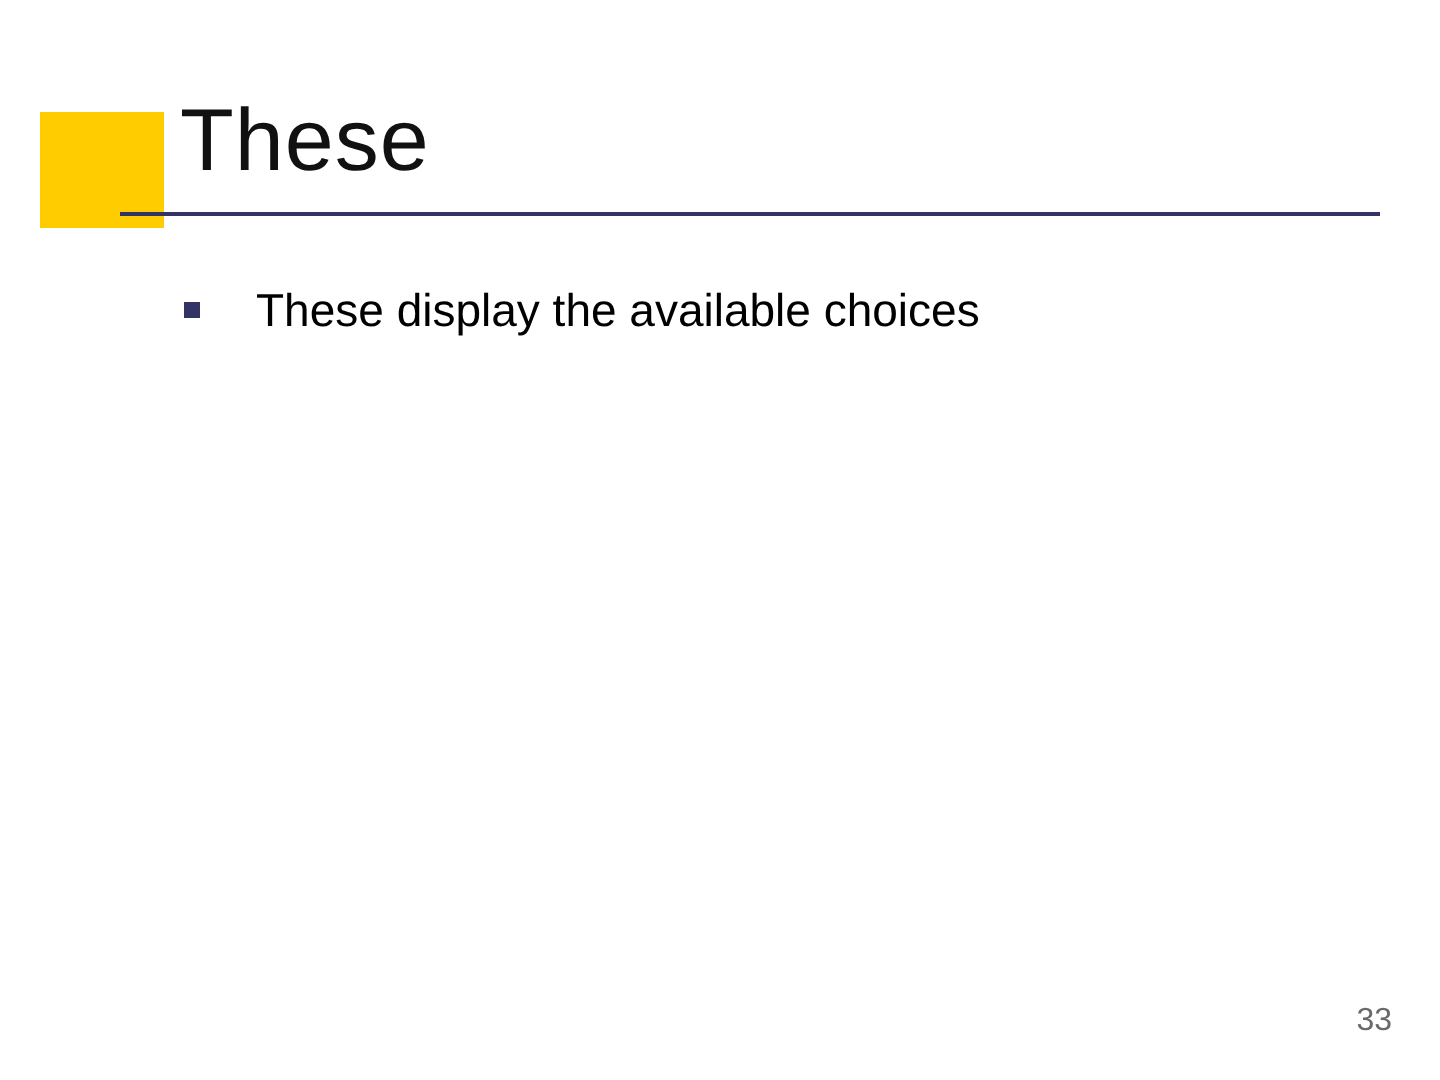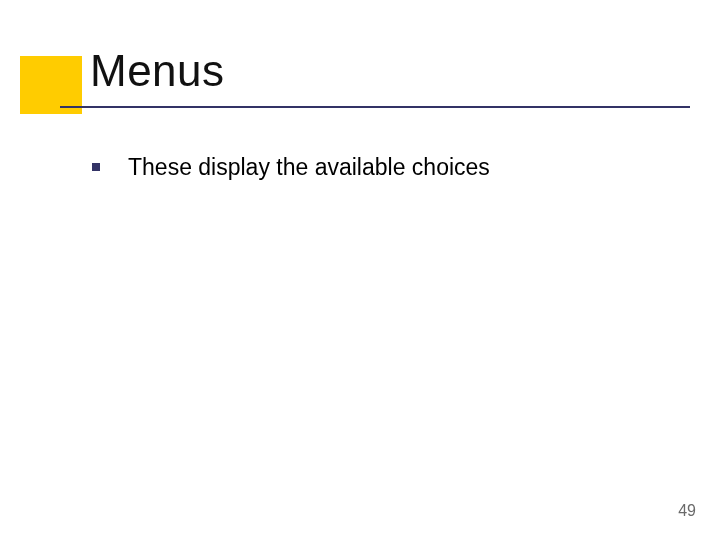--- a/index.html
+++ b/index.html
@@ -6,21 +6,21 @@
   html, body { width: 720px; height: 540px; background: #fff; font-family: Verdana, Geneva, sans-serif; color: #000; }
   .slide { position: relative; width: 720px; height: 540px; }
 
   
   .title-wrap { position: absolute; left: 20px; top: 46px; right: 30px; }
   .accent { position: absolute; left: 0; top: 10px; width: 62px; height: 58px; background: #ffcc00; }
   .title { position: relative; margin-left: 70px; font-size: 44px; font-weight: 400; letter-spacing: 0.5px; color: #111; }
   .underline { position: absolute; left: 40px; right: 0; top: 60px; height: 2px; background: #333366; }
 
   
-  .body { position: absolute; left: 92px; right: 38px; top: 152px; }
+  .body { position: absolute; left: 92px; right: 38px; top: 140px; }
   .body ul { list-style: none; }
   .body li { position: relative; padding-left: 36px; font-size: 23px; line-height: 1.32; margin-bottom: 6px; }
   .body li::before {
     content: "";
     position: absolute;
     left: 0;
     top: 11px;
     width: 8px;
     height: 8px;
     background: #333366;
@@ -30,23 +30,23 @@
   .pagenum { position: absolute; right: 24px; bottom: 20px; font-size: 16px; color: #6a6a6a; }
 </style>
 </head>
 <body>
 
 <div class="slide">
 
   <div class="title-wrap">
     <div class="accent"></div>
     <div class="underline"></div>
-    <h1 class="title">Menus</h1>
+    <h1 class="title">These</h1>
   </div>
 
   <div class="body">
     <ul>
       <li>These display the available choices</li>
     </ul>
   </div>
 
-  <div class="pagenum">49</div>
+  <div class="pagenum">33</div>
 </div>
 
 </body></html>

